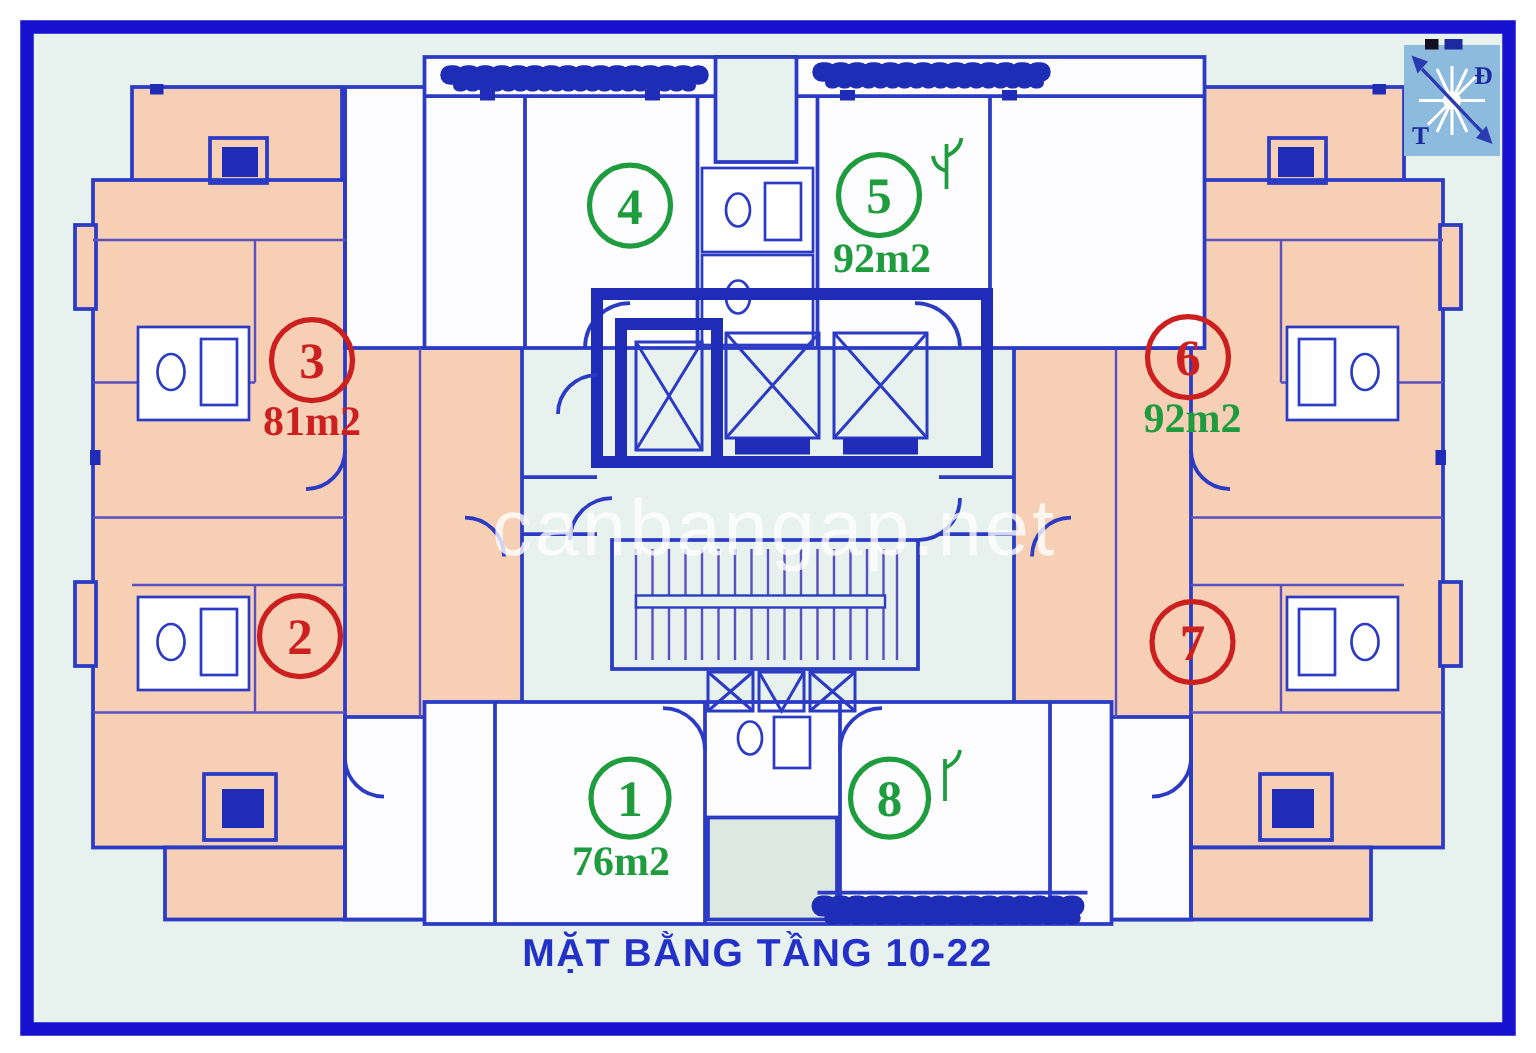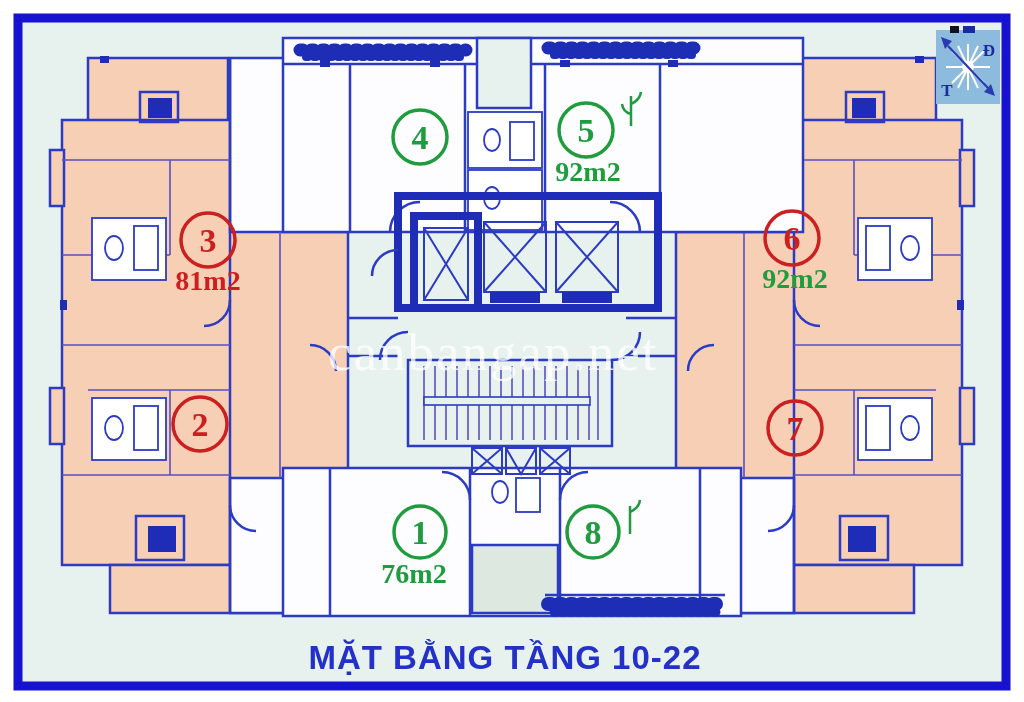--- a/index.html
+++ b/index.html
@@ -7,24 +7,24 @@
           font-family:"Liberation Sans",sans-serif;}
   svg{position:absolute;left:0;top:0;}
   .wall{stroke:#2b3bc4;stroke-width:2.5;fill:none;}
   .wallthin{stroke:#5a50c0;stroke-width:1.6;fill:none;}
   .heavy{stroke:#1f2cb8;stroke-width:8;fill:none;}
   .salmon{fill:#f6cfb5;stroke:#2b3bc4;stroke-width:2.5;}
   .white{fill:#fdfdff;stroke:#2b3bc4;stroke-width:2.5;}
   .fix{fill:#ffffff;stroke:#2b3bc4;stroke-width:1.8;}
   .xline{stroke:#2b3bc4;stroke-width:2;fill:none;}
   .blueblock{fill:#1f2cb8;}
-  #title{position:absolute;left:0;top:639px;width:1010px;text-align:center;
-         color:#2431c8;font-size:33px;font-weight:600;letter-spacing:1px;}
+  #title{position:absolute;left:0;top:620px;width:1010px;text-align:center;
+         color:#2431c8;font-size:26px;font-weight:600;letter-spacing:1px;}
   #watermark{position:absolute;left:328px;top:322px;color:rgba(255,255,255,0.78);
-             font-size:53px;letter-spacing:2px;font-weight:500;pointer-events:none;font-family:Liberation Serif, serif;}
+             font-size:53px;letter-spacing:2px;font-weight:500;pointer-events:none;}
   .num{font-family:"Liberation Serif",serif;font-weight:bold;font-size:34px;text-anchor:middle;}
   .area{font-family:"Liberation Serif",serif;font-weight:bold;font-size:28px;text-anchor:middle;}
   .compass-letter{font-family:"Liberation Serif",serif;font-weight:bold;font-size:17px;
                   fill:#1b2a9e;text-anchor:middle;}
 </style>
 </head>
 <body>
 
 <div id="canvas">
 <svg viewBox="0 0 1024 702" width="1024" height="702">

